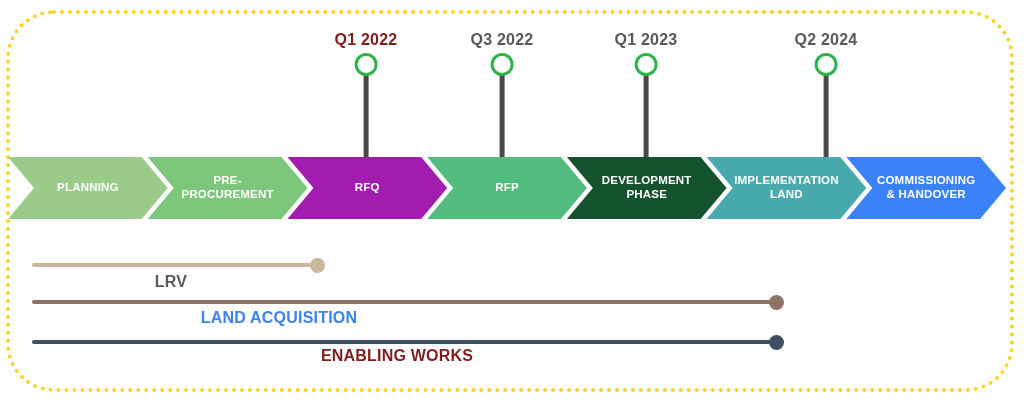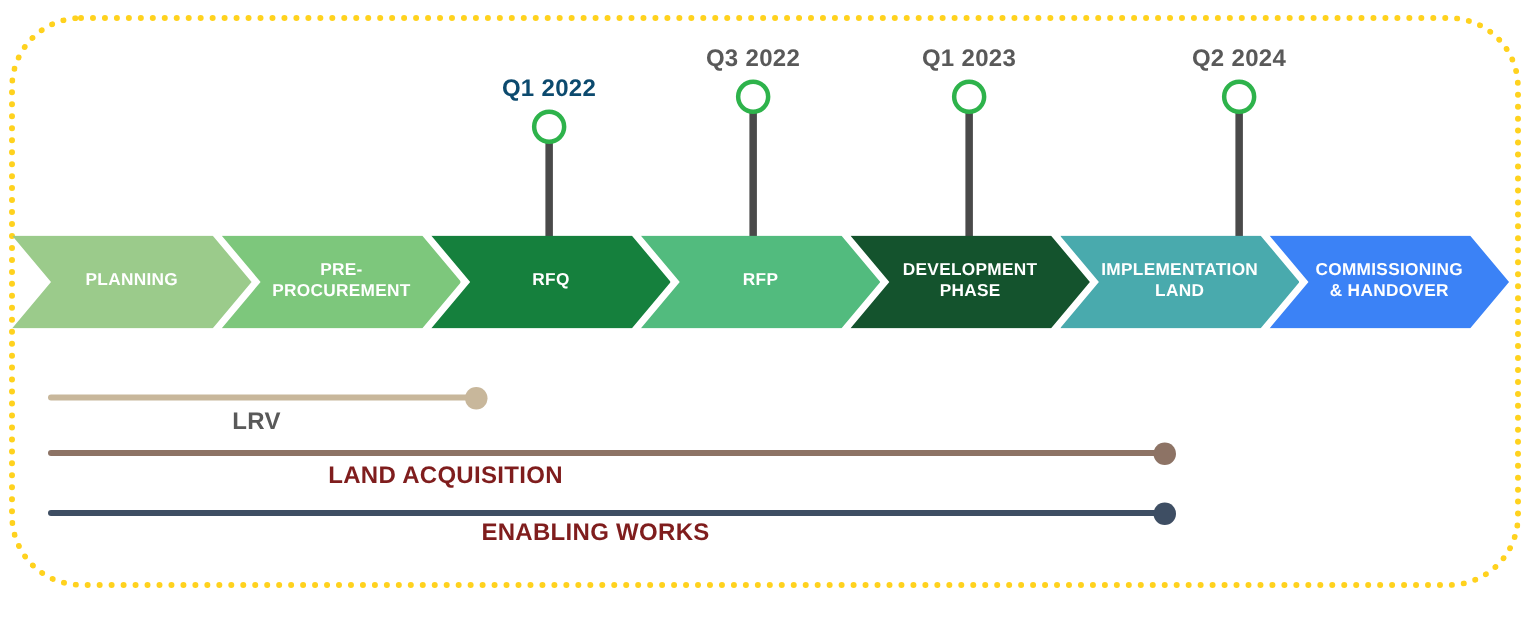--- a/index.html
+++ b/index.html
@@ -64,39 +64,39 @@
 
   <div class="frame" style="border-color: rgb(255, 210, 30);"></div>
 
   <div class="band">
     <div class="chev" style="background-color: rgb(155, 203, 139);">
       <span>PLANNING</span>
     </div>
     <div class="chev" style="background-color: rgb(125, 199, 124);">
       <span>PRE-PROCUREMENT</span>
     </div>
-    <div class="chev" style="background-color: #15803d;">
+    <div class="chev" style="background-color: #a21caf;">
       <span>RFQ</span>
     </div>
     <div class="chev" style="background-color: rgb(82, 187, 126);">
       <span>RFP</span>
     </div>
     <div class="chev" style="background-color: #14532d;">
       <span>DEVELOPMENT PHASE</span>
     </div>
     <div class="chev" style="background-color: rgb(73, 170, 173);">
       <span>IMPLEMENTATION LAND</span>
     </div>
     <div class="chev" style="background-color: #3b82f6;">
       <span>COMMISSIONING &amp; HANDOVER</span>
     </div>
   </div>
 
   <div class="milestone" style="left:366px">
-    <div class="m-label" style="color: #0c4a6e; margin-top: 20px;">Q1 2022</div>
+    <div class="m-label" style="color: #7f1d1d;">Q1 2022</div>
     <div class="m-circle" style="border-color: rgb(46, 179, 75); background-color: rgb(255, 255, 255);"></div>
     <div class="m-stick" style="background-color: rgb(74, 74, 74);"></div>
   </div>
   <div class="milestone" style="left:502px">
     <div class="m-label" style="color: rgb(89, 89, 89);">Q3 2022</div>
     <div class="m-circle" style="border-color: rgb(46, 179, 75); background-color: rgb(255, 255, 255);"></div>
     <div class="m-stick" style="background-color: rgb(74, 74, 74);"></div>
   </div>
   <div class="milestone" style="left:646px">
     <div class="m-label" style="color: rgb(89, 89, 89);">Q1 2023</div>
@@ -108,19 +108,19 @@
     <div class="m-circle" style="border-color: rgb(46, 179, 75); background-color: rgb(255, 255, 255);"></div>
     <div class="m-stick" style="background-color: rgb(74, 74, 74);"></div>
   </div>
 
   <div class="ws-line" style="left: 32px; top: 263px; width: 286px; background-color: rgb(200, 183, 155);"></div>
   <div class="ws-dot" style="left: 310px; top: 258px; background-color: rgb(200, 183, 155);"></div>
   <div class="ws-label" style="left: 171px; top: 273px; color: rgb(89, 89, 89);">LRV</div>
 
   <div class="ws-line" style="left: 32px; top: 300px; width: 745px; background-color: rgb(141, 115, 101);"></div>
   <div class="ws-dot" style="left: 769px; top: 295px; background-color: rgb(141, 115, 101);"></div>
-  <div class="ws-label" style="left: 297px; top: 309px; color: #7f1d1d;">LAND ACQUISITION</div>
+  <div class="ws-label" style="left: 279px; top: 309px; color: #3b82f6;">LAND ACQUISITION</div>
 
   <div class="ws-line" style="left: 32px; top: 340px; width: 745px; background-color: rgb(62, 78, 99);"></div>
   <div class="ws-dot" style="left: 769px; top: 335px; background-color: rgb(62, 78, 99);"></div>
   <div class="ws-label" style="left: 397px; top: 347px; color: #7f1d1d;">ENABLING WORKS</div>
 
 </div>
 
 </body></html>

